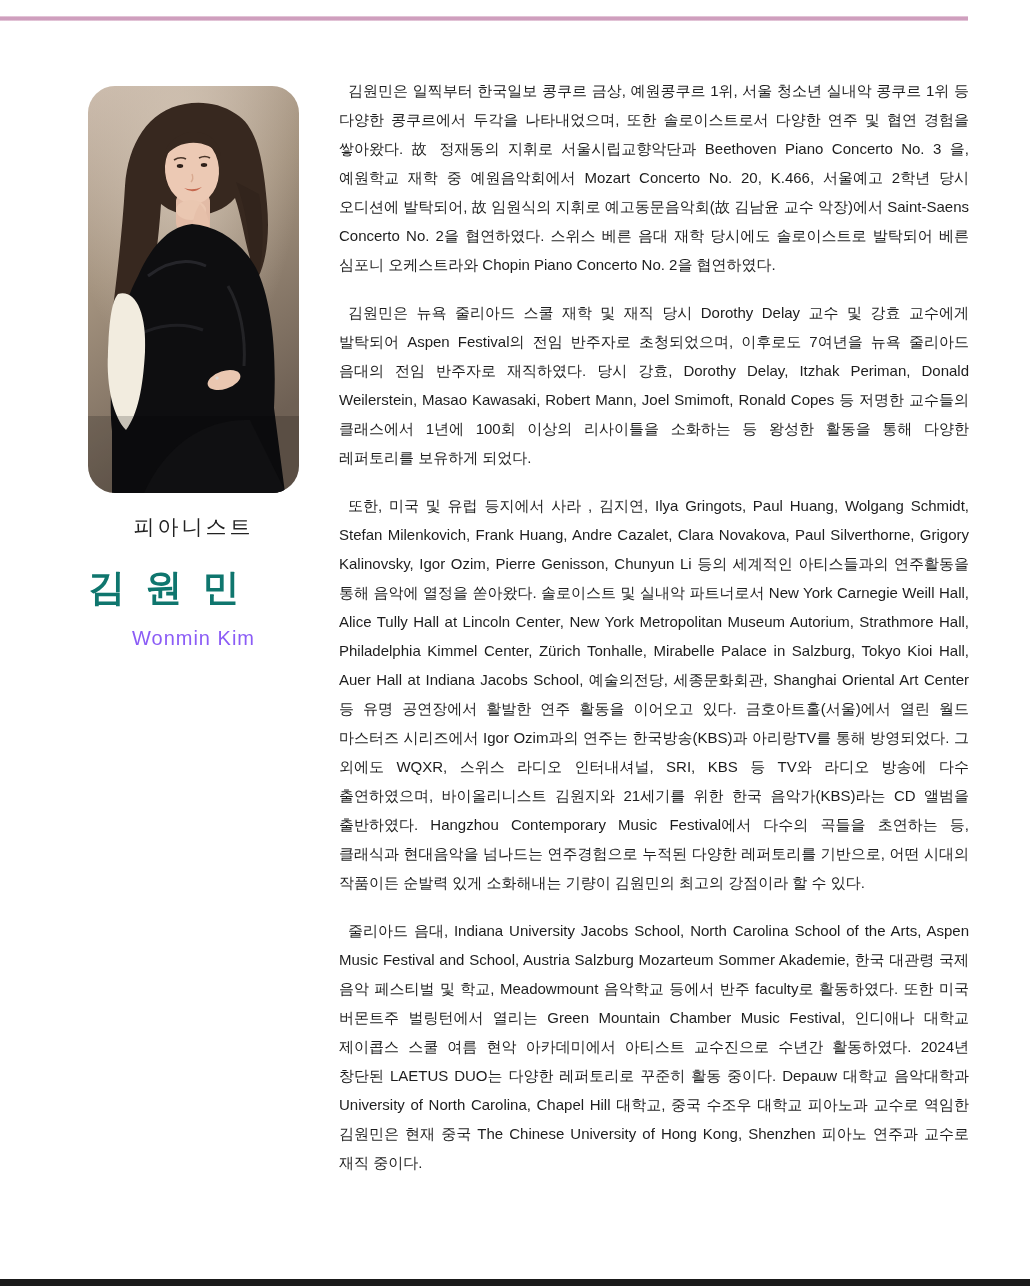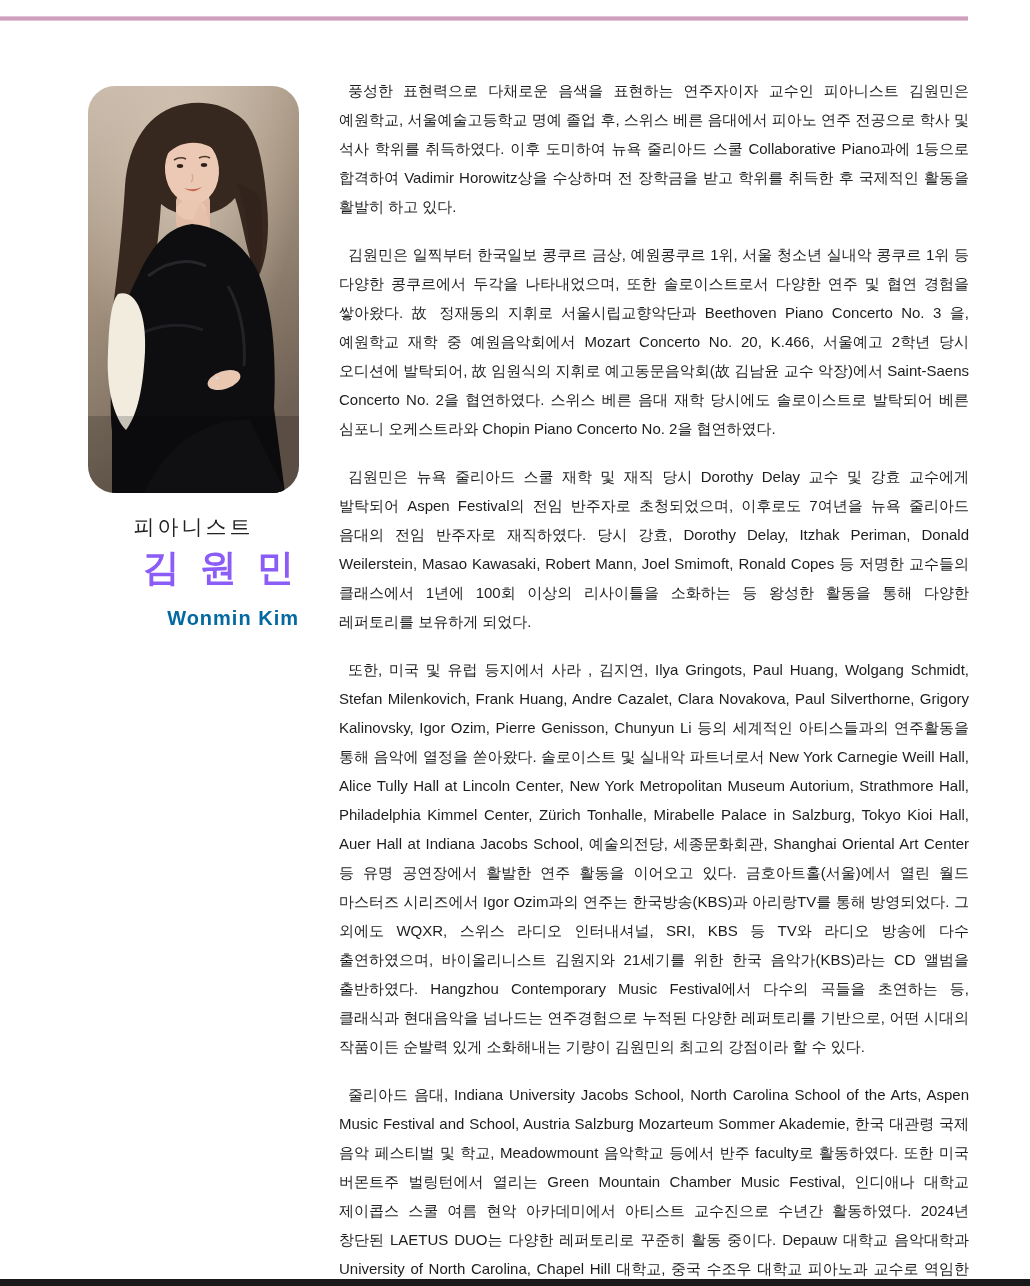--- a/index.html
+++ b/index.html
@@ -17,26 +17,26 @@
   }
   .left-col{position:absolute;left:88px;top:86px;width:211px;}
   .photo-frame{
     width:211px;height:407px;border-radius:27px;overflow:hidden;display:block;
   }
   .role-label{
     margin-top:20px;text-align:center;font-size:21px;letter-spacing:3px;
     color:#222222;font-weight:400;
   }
   .name-kr{
-    margin-top:2px;text-align:right;font-size:37px;font-weight:600;
-    letter-spacing:5px;color:#8b5cf6;
+    margin-top:22px;text-align:left;font-size:37px;font-weight:600;
+    letter-spacing:5px;color:#0f766e;
   }
   .name-en{
-    margin-top:14px;text-align:right;font-size:20px;color:#0369a1;
-    letter-spacing:1px;font-weight:700;
+    margin-top:14px;text-align:center;font-size:20px;color:#8b5cf6;
+    letter-spacing:1px;font-weight:400;
   }
   .bio-col{
     position:absolute;left:339px;top:76px;width:630px;
   }
   .bio-p{
     margin:0 0 19px 0;font-size:15px;line-height:29px;color:#1d1d1d;
     text-align:justify;word-break:keep-all;text-indent:9px;
   }
 </style>
 </head>
@@ -100,20 +100,19 @@
 
       <rect y="330" width="211" height="77" fill="#000000" opacity="0.18"></rect>
     </svg>
   </div>
   <div class="role-label">피아니스트</div>
   <div class="name-kr">김 원 민</div>
   <div class="name-en">Wonmin Kim</div>
 </div>
 
 <div class="bio-col">
-    <p class="bio-p">풍성한 표현력으로 다채로운 음색을 표현하는 연주자이자 교수인 피아니스트 김원민은 예원학교, 서울예술고등학교 명예 졸업 후, 스위스 베른 음대에서 피아노 연주 전공으로 학사 및 석사 학위를 취득하였다. 이후 도미하여 뉴욕 줄리아드 스쿨 Collaborative Piano과에 1등으로 합격하여 Vadimir Horowitz상을 수상하며 전 장학금을 받고 학위를 취득한 후 국제적인 활동을 활발히 하고 있다.</p>
     <p class="bio-p">김원민은 일찍부터 한국일보 콩쿠르 금상, 예원콩쿠르 1위, 서울 청소년 실내악 콩쿠르 1위 등 다양한 콩쿠르에서 두각을 나타내었으며, 또한 솔로이스트로서 다양한 연주 및 협연 경험을 쌓아왔다. 故 정재동의 지휘로 서울시립교향악단과 Beethoven Piano Concerto No. 3 을, 예원학교 재학 중 예원음악회에서 Mozart Concerto No. 20, K.466, 서울예고 2학년 당시 오디션에 발탁되어, 故 임원식의 지휘로 예고동문음악회(故 김남윤 교수 악장)에서 Saint-Saens Concerto No. 2을 협연하였다. 스위스 베른 음대 재학 당시에도 솔로이스트로 발탁되어 베른 심포니 오케스트라와 Chopin Piano Concerto No. 2을 협연하였다.</p>
     <p class="bio-p">김원민은 뉴욕 줄리아드 스쿨 재학 및 재직 당시 Dorothy Delay 교수 및 강효 교수에게 발탁되어 Aspen Festival의 전임 반주자로 초청되었으며, 이후로도 7여년을 뉴욕 줄리아드 음대의 전임 반주자로 재직하였다. 당시 강효, Dorothy Delay, Itzhak Periman, Donald Weilerstein, Masao Kawasaki, Robert Mann, Joel Smimoft, Ronald Copes 등 저명한 교수들의 클래스에서 1년에 100회 이상의 리사이틀을 소화하는 등 왕성한 활동을 통해 다양한 레퍼토리를 보유하게 되었다.</p>
     <p class="bio-p">또한, 미국 및 유럽 등지에서 사라 , 김지연, Ilya Gringots, Paul Huang, Wolgang Schmidt, Stefan Milenkovich, Frank Huang, Andre Cazalet, Clara Novakova, Paul Silverthorne, Grigory Kalinovsky, Igor Ozim, Pierre Genisson, Chunyun Li 등의 세계적인 아티스들과의 연주활동을 통해 음악에 열정을 쏟아왔다. 솔로이스트 및 실내악 파트너로서 New York Carnegie Weill Hall, Alice Tully Hall at Lincoln Center, New York Metropolitan Museum Autorium, Strathmore Hall, Philadelphia Kimmel Center, Zürich Tonhalle, Mirabelle Palace in Salzburg, Tokyo Kioi Hall, Auer Hall at Indiana Jacobs School, 예술의전당, 세종문화회관, Shanghai Oriental Art Center 등 유명 공연장에서 활발한 연주 활동을 이어오고 있다. 금호아트홀(서울)에서 열린 월드 마스터즈 시리즈에서 Igor Ozim과의 연주는 한국방송(KBS)과 아리랑TV를 통해 방영되었다. 그 외에도 WQXR, 스위스 라디오 인터내셔널, SRI, KBS 등 TV와 라디오 방송에 다수 출연하였으며, 바이올리니스트 김원지와 21세기를 위한 한국 음악가(KBS)라는 CD 앨범을 출반하였다. Hangzhou Contemporary Music Festival에서 다수의 곡들을 초연하는 등, 클래식과 현대음악을 넘나드는 연주경험으로 누적된 다양한 레퍼토리를 기반으로, 어떤 시대의 작품이든 순발력 있게 소화해내는 기량이 김원민의 최고의 강점이라 할 수 있다.</p>
     <p class="bio-p">줄리아드 음대, Indiana University Jacobs School, North Carolina School of the Arts, Aspen Music Festival and School, Austria Salzburg Mozarteum Sommer Akademie, 한국 대관령 국제 음악 페스티벌 및 학교, Meadowmount 음악학교 등에서 반주 faculty로 활동하였다. 또한 미국 버몬트주 벌링턴에서 열리는 Green Mountain Chamber Music Festival, 인디애나 대학교 제이콥스 스쿨 여름 현악 아카데미에서 아티스트 교수진으로 수년간 활동하였다. 2024년 창단된 LAETUS DUO는 다양한 레퍼토리로 꾸준히 활동 중이다. Depauw 대학교 음악대학과 University of North Carolina, Chapel Hill 대학교, 중국 수조우 대학교 피아노과 교수로 역임한 김원민은 현재 중국 The Chinese University of Hong Kong, Shenzhen 피아노 연주과 교수로 재직 중이다.</p>
   </div>
 
 <div class="bottom-bar"></div>
 
 </body></html>

